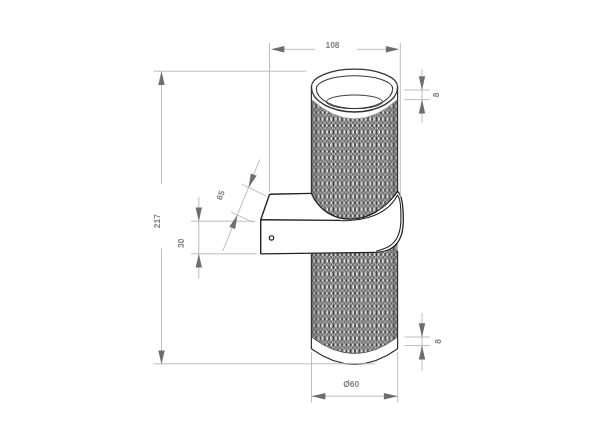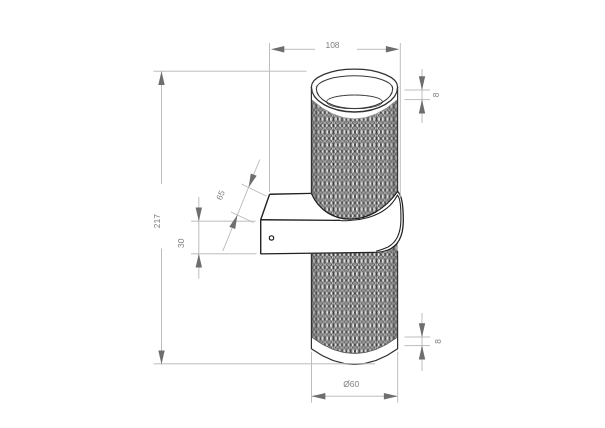--- a/index.html
+++ b/index.html
@@ -1,16 +1,16 @@
 <!DOCTYPE html>
 <html><head>
 <meta charset="utf-8">
 <style>
   html,body{margin:0;padding:0;background:#ffffff;}
-  #stage{position:relative;width:605px;height:428px;background:#ffffff;overflow:hidden;}
+  #stage{position:relative;width:605px;height:428px;background:#ffffff;overflow:hidden;font-weight:bold;}
   svg{display:block;}
   text{font-family:"Liberation Sans",sans-serif;fill:#858585;}
 </style>
 </head>
 <body>
 
 <div id="stage">
 <svg width="605" height="428" viewBox="0 0 605 428">
 <defs>
 

